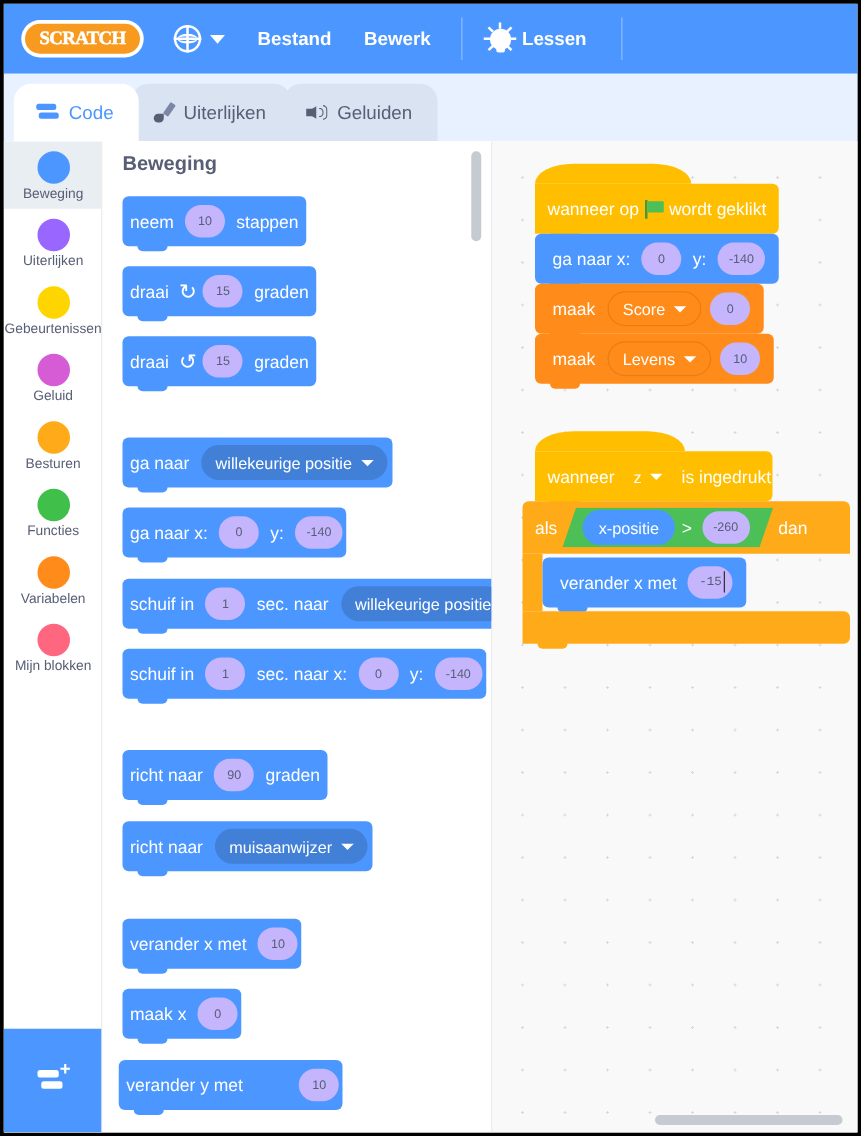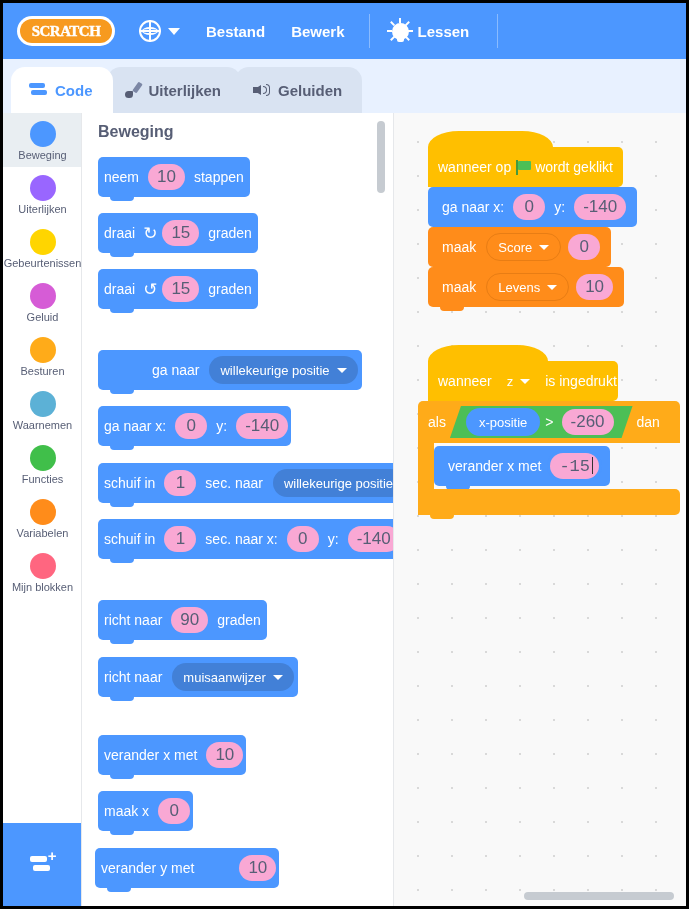--- a/index.html
+++ b/index.html
@@ -54,21 +54,21 @@
     position:absolute; left:0; top:56px; width:683px; height:54px;
     background:#E8F1FF; display:flex; align-items:flex-end; padding-left:8px;
   }
   .tab {
     height:46px; display:flex; align-items:center; gap:8px;
     padding:0 20px 0 18px; border-radius:14px 14px 0 0;
     background:#D9E3F2; color:#575E75; font-size:15px; cursor:pointer;
     margin-right:-6px; position:relative;
   }
   .tab.active { background:#fff; color:#4C97FF; z-index:3; }
-  .tab .tab-label{ white-space:nowrap;font-weight:bold; }
+  .tab .tab-label{ white-space:nowrap; }
   .icon-code { width:18px;height:14px;position:relative; }
   .icon-code i{position:absolute;background:#4C97FF;border-radius:2px;height:5px;}
   .icon-code i:nth-child(1){left:0;top:0;width:16px;}
   .icon-code i:nth-child(2){left:2px;top:7px;width:16px;}
   .icon-brush{ width:16px;height:16px;position:relative; }
   .icon-brush::before{content:"";position:absolute;right:1px;top:0;width:5px;height:11px;background:#7C87A5;transform:rotate(35deg);border-radius:1px;}
   .icon-brush::after{content:"";position:absolute;left:0;bottom:0;width:8px;height:7px;background:#575E75;border-radius:4px 1px 4px 4px;}
   .icon-sound{ width:17px;height:14px;position:relative; }
   .icon-sound .spk{position:absolute;left:0;top:2px;width:0;height:0;border-top:5px solid transparent;border-bottom:5px solid transparent;border-right:8px solid #575E75;}
   .icon-sound .spk2{position:absolute;left:0;top:4px;width:5px;height:6px;background:#575E75;}
@@ -112,22 +112,22 @@
   .block { position:absolute; display:flex; align-items:center; height:40px;
            border-radius:5px; color:#fff; font-size:14px; white-space:nowrap; cursor:pointer; }
   .block .t { padding:0 6px; }
   .block.motion { background:#4C97FF; }
   .block.variables{ background:#FF8C1A; }
   
   .notch{ position:absolute; left:12px; bottom:-4px; width:24px;height:5px;border-radius:0 0 4px 4px; }
   .block.motion .notch{ background:#4C97FF; }
   .block.variables .notch{ background:#FF8C1A; }
 
-  .num-in { background:#f9a8d4; border-radius:13px; height:26px; min-width:32px;
-    display:flex;align-items:center;justify-content:center; color:#575E75; font-size:17px; padding:0 9px; margin:0 3px; cursor:text;}
+  .num-in { background:#c4b5fd; border-radius:13px; height:26px; min-width:32px;
+    display:flex;align-items:center;justify-content:center; color:#575E75; font-size:10px; padding:0 9px; margin:0 3px; cursor:text;}
   .num-in.editing{ box-shadow:0 0 0 3px rgba(76,151,255,.45); position:relative;font-family:Liberation Mono, monospace; }
   .num-in.editing::after{ content:""; position:absolute; right:6px; top:4px; width:1px; height:17px; background:#333; }
   .drop { border-radius:14px; height:28px; display:flex; align-items:center; gap:7px;
     padding:0 11px; margin:0 4px; font-size:13px; color:#fff; cursor:pointer; }
   .block.motion .drop { background:#4280D7; }
   .block.variables .drop { background:#FF8C1A; border:1px solid #E87D14; }
   .dcaret { width:0;height:0;border-left:5px solid transparent;border-right:5px solid transparent;border-top:5px solid #fff; }
 
   .arrow-cw, .arrow-ccw { font-size:17px; line-height:17px; padding:0 2px; }
 
@@ -250,24 +250,20 @@
       </div>
       <div class="cat">
         <div class="dot" style="background:#D65CD6"></div>
         <div class="cname">Geluid</div>
       </div>
       <div class="cat">
         <div class="dot" style="background:#FFAB19"></div>
         <div class="cname">Besturen</div>
       </div>
       <div class="cat">
-        <div class="dot" style="background:#5CB1D6"></div>
-        <div class="cname">Waarnemen</div>
-      </div>
-      <div class="cat">
         <div class="dot" style="background:#40BF4A"></div>
         <div class="cname">Functies</div>
       </div>
       <div class="cat">
         <div class="dot" style="background:#FF8C1A"></div>
         <div class="cname">Variabelen</div>
       </div>
       <div class="cat">
         <div class="dot" style="background:#FF6680"></div>
         <div class="cname">Mijn blokken</div>
@@ -301,21 +297,21 @@
       </div>
 
       <div class="block motion" style="left:16px; top:156px;">
         <span class="t">draai</span>
         <span class="arrow-ccw">↺</span>
         <span class="num-in">15</span>
         <span class="t">graden</span>
         <span class="notch"></span>
       </div>
 
-      <div class="block motion" style="left:16px; top:237px;padding-left:48px;">
+      <div class="block motion" style="left:16px; top:237px;">
         <span class="t">ga naar</span>
         <span class="drop">
           <span>willekeurige positie</span>
           <span class="dcaret"></span>
         </span>
         <span class="notch"></span>
       </div>
 
       <div class="block motion" style="left:16px; top:293px;">
         <span class="t">ga naar x:</span>

